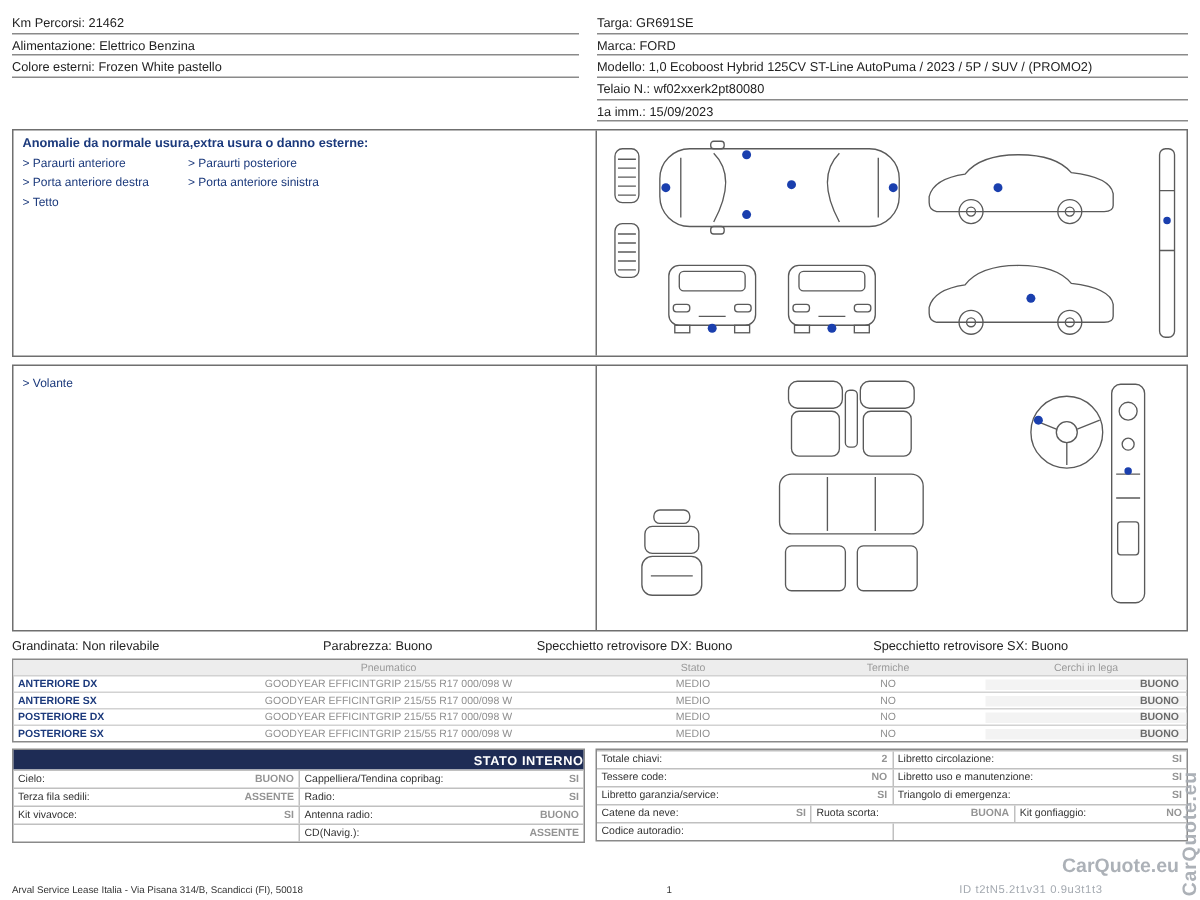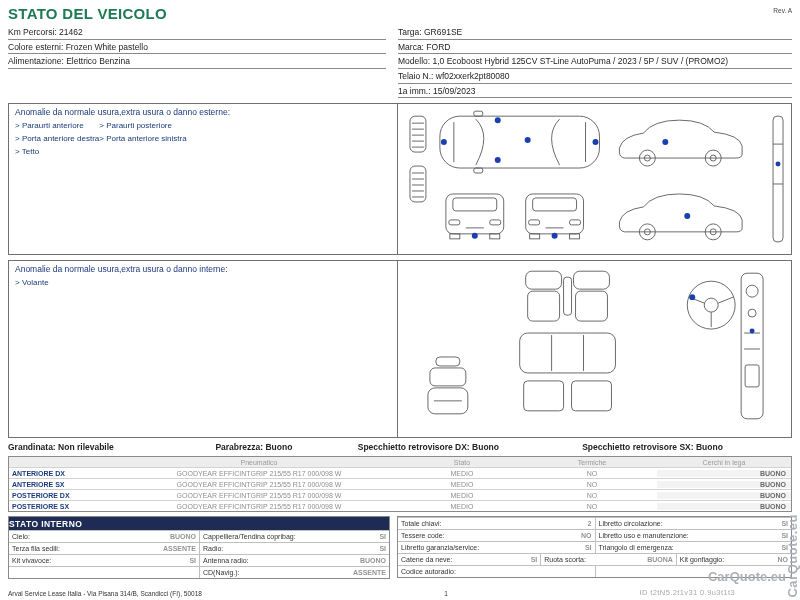--- a/index.html
+++ b/index.html
@@ -9,70 +9,66 @@
   .title{color:#1e7a55;font-size:15px;font-weight:bold;letter-spacing:.3px}
   .rev{font-size:6.5px;color:#444;margin-top:2px}
   .info{display:flex;gap:12px;margin-top:3px}
   .info-left{width:378px}
   .info-right{flex:1}
   .field{border-bottom:1px solid #8a8a8a;padding:2px 0 1px;font-size:8.5px;font-weight:normal;line-height:1.25}
   .sect{display:flex;border:1px solid #6f6f6f;margin-top:5px;background:#fff}
   .s1{height:152px}
   .s2{height:178px}
   .sect-text{width:388px;padding:3px 6px}
-  .sect-title{color:#1c3a7c;font-size:8.5px;font-weight:normal}
-  .cols{display:flex;margin-top:3px}
+  .sect-title{color:#1c3a7c;font-size:8.5px;font-weight:bold}
+  .cols{display:flex;gap:26px;margin-top:3px}
   .col{color:#1c3a7c;font-size:8px;line-height:1.6}
   .col div{white-space:nowrap}
   .sect-diag{flex:1;border-left:1px solid #6f6f6f;position:relative}
   .sect-diag svg{display:block;width:100%;height:100%}
-  .summary{margin-top:4px;font-size:8.5px;font-weight:bold;line-height:1.3}
+  .summary{margin-top:4px;font-size:8.5px;font-weight:normal;line-height:1.3}
   .sum-item{display:inline-block}
   .w1{width:205px}.w2{width:140px}.w3{width:222px}
   .tires{border:1px solid #8a8a8a;margin-top:3px;font-size:7px}
   .trow{display:grid;grid-template-columns:112px 276px 130px 130px 1fr;align-items:center}
   .thead{background:#ededed;color:#9a9a9a;padding:1.5px 0}
   .thead div{text-align:center}
   .tbody{border-top:1px solid #d2d2d2;padding:1.5px 0}
   .tpos{color:#1c3a7c;font-weight:bold;padding-left:3px}
   .tdesc,.tmid{color:#8f8f8f;text-align:center}
   .tcer{color:#6a6a6a;text-align:right;padding-right:5px;background:#f3f3f3;font-weight:bold}
   .bots{display:flex;gap:7px;margin-top:4px;align-items:flex-start}
   .btab{border:1px solid #8a8a8a;background:#fff}
   .bl{width:382px}.br{flex:1}
-  .bhead{background:#1e2c55;color:#fff;font-size:8.5px;font-weight:bold;text-align:left;padding:1.5px 0;letter-spacing:.4px}
+  .bhead{background:#1e2c55;color:#fff;font-size:8.5px;font-weight:bold;text-align:right;padding:1.5px 0;letter-spacing:.4px}
   .brow{display:grid;grid-template-columns:1fr 1fr;border-top:1px solid #c0c0c0;font-size:7px}
   .brow.three{grid-template-columns:1.05fr 1fr .85fr}
   .bcell{display:flex;justify-content:space-between;padding:1.5px 3px;min-height:11px}
   .bcell+.bcell{border-left:1px solid #c0c0c0}
   .blab{color:#333}
   .bval{color:#949494;font-weight:bold}
   .footer{position:absolute;left:8px;right:8px;bottom:3px;display:flex;font-size:6.5px;color:#333}
   .fcomp{flex:1.4}
   .fpage{flex:1;text-align:center}
   .fsp{flex:1}
   .wm-v{position:absolute;right:0;bottom:2px;writing-mode:vertical-rl;transform:rotate(180deg);color:#a8adb4;font-size:13px;font-weight:bold;letter-spacing:.5px;opacity:.95}
   .wm-c{position:absolute;right:14px;bottom:16px;color:#a8adb4;font-size:13px;font-weight:bold;opacity:.95}
   .wm-g{position:absolute;right:65px;bottom:3px;color:#9aa0a8;font-size:7.5px;letter-spacing:.4px;opacity:.9}
 </style>
 </head>
 <body>
 
 <div class="page">
 
-  <div class="hdr">
-    <div class="title">STATO DEL VEICOLO</div>
-    <div class="rev">Rev. A</div>
-  </div>
 
   <div class="info">
     <div class="info-left">
       <div class="field"><span class="fl">Km Percorsi:</span> <span class="fv">21462</span></div>
+      <div class="field"><span class="fl">Alimentazione:</span> <span class="fv">Elettrico Benzina</span></div>
       <div class="field"><span class="fl">Colore esterni:</span> <span class="fv">Frozen White pastello</span></div>
-      <div class="field"><span class="fl">Alimentazione:</span> <span class="fv">Elettrico Benzina</span></div>
     </div>
     <div class="info-right">
       <div class="field"><span class="fl">Targa:</span> <span class="fv">GR691SE</span></div>
       <div class="field"><span class="fl">Marca:</span> <span class="fv">FORD</span></div>
       <div class="field"><span class="fl">Modello:</span> <span class="fv">1,0 Ecoboost Hybrid 125CV ST-Line AutoPuma / 2023 / 5P / SUV / (PROMO2)</span></div>
       <div class="field"><span class="fl">Telaio N.:</span> <span class="fv">wf02xxerk2pt80080</span></div>
       <div class="field"><span class="fl">1a imm.:</span> <span class="fv">15/09/2023</span></div>
     </div>
   </div>
 
@@ -162,21 +158,20 @@
           <circle cx="77" cy="132" r="3"></circle>
           <circle cx="157" cy="132" r="3"></circle>
           <circle cx="381" cy="60" r="2.5"></circle>
         </g>
       </svg>
     </div>
   </div>
 
   <div class="sect s2">
     <div class="sect-text">
-      <div class="sect-title">Anomalie da normale usura,extra usura o danno interne:</div>
       <div class="cols">
         <div class="col">
           <div>&gt; Volante</div>
         </div>
       </div>
     </div>
     <div class="sect-diag">
       <svg viewBox="0 0 394 176" preserveAspectRatio="xMidYMid meet">
         <g stroke="#5a5a5a" fill="none" stroke-width="0.9">
           <g transform="translate(26,96)">

